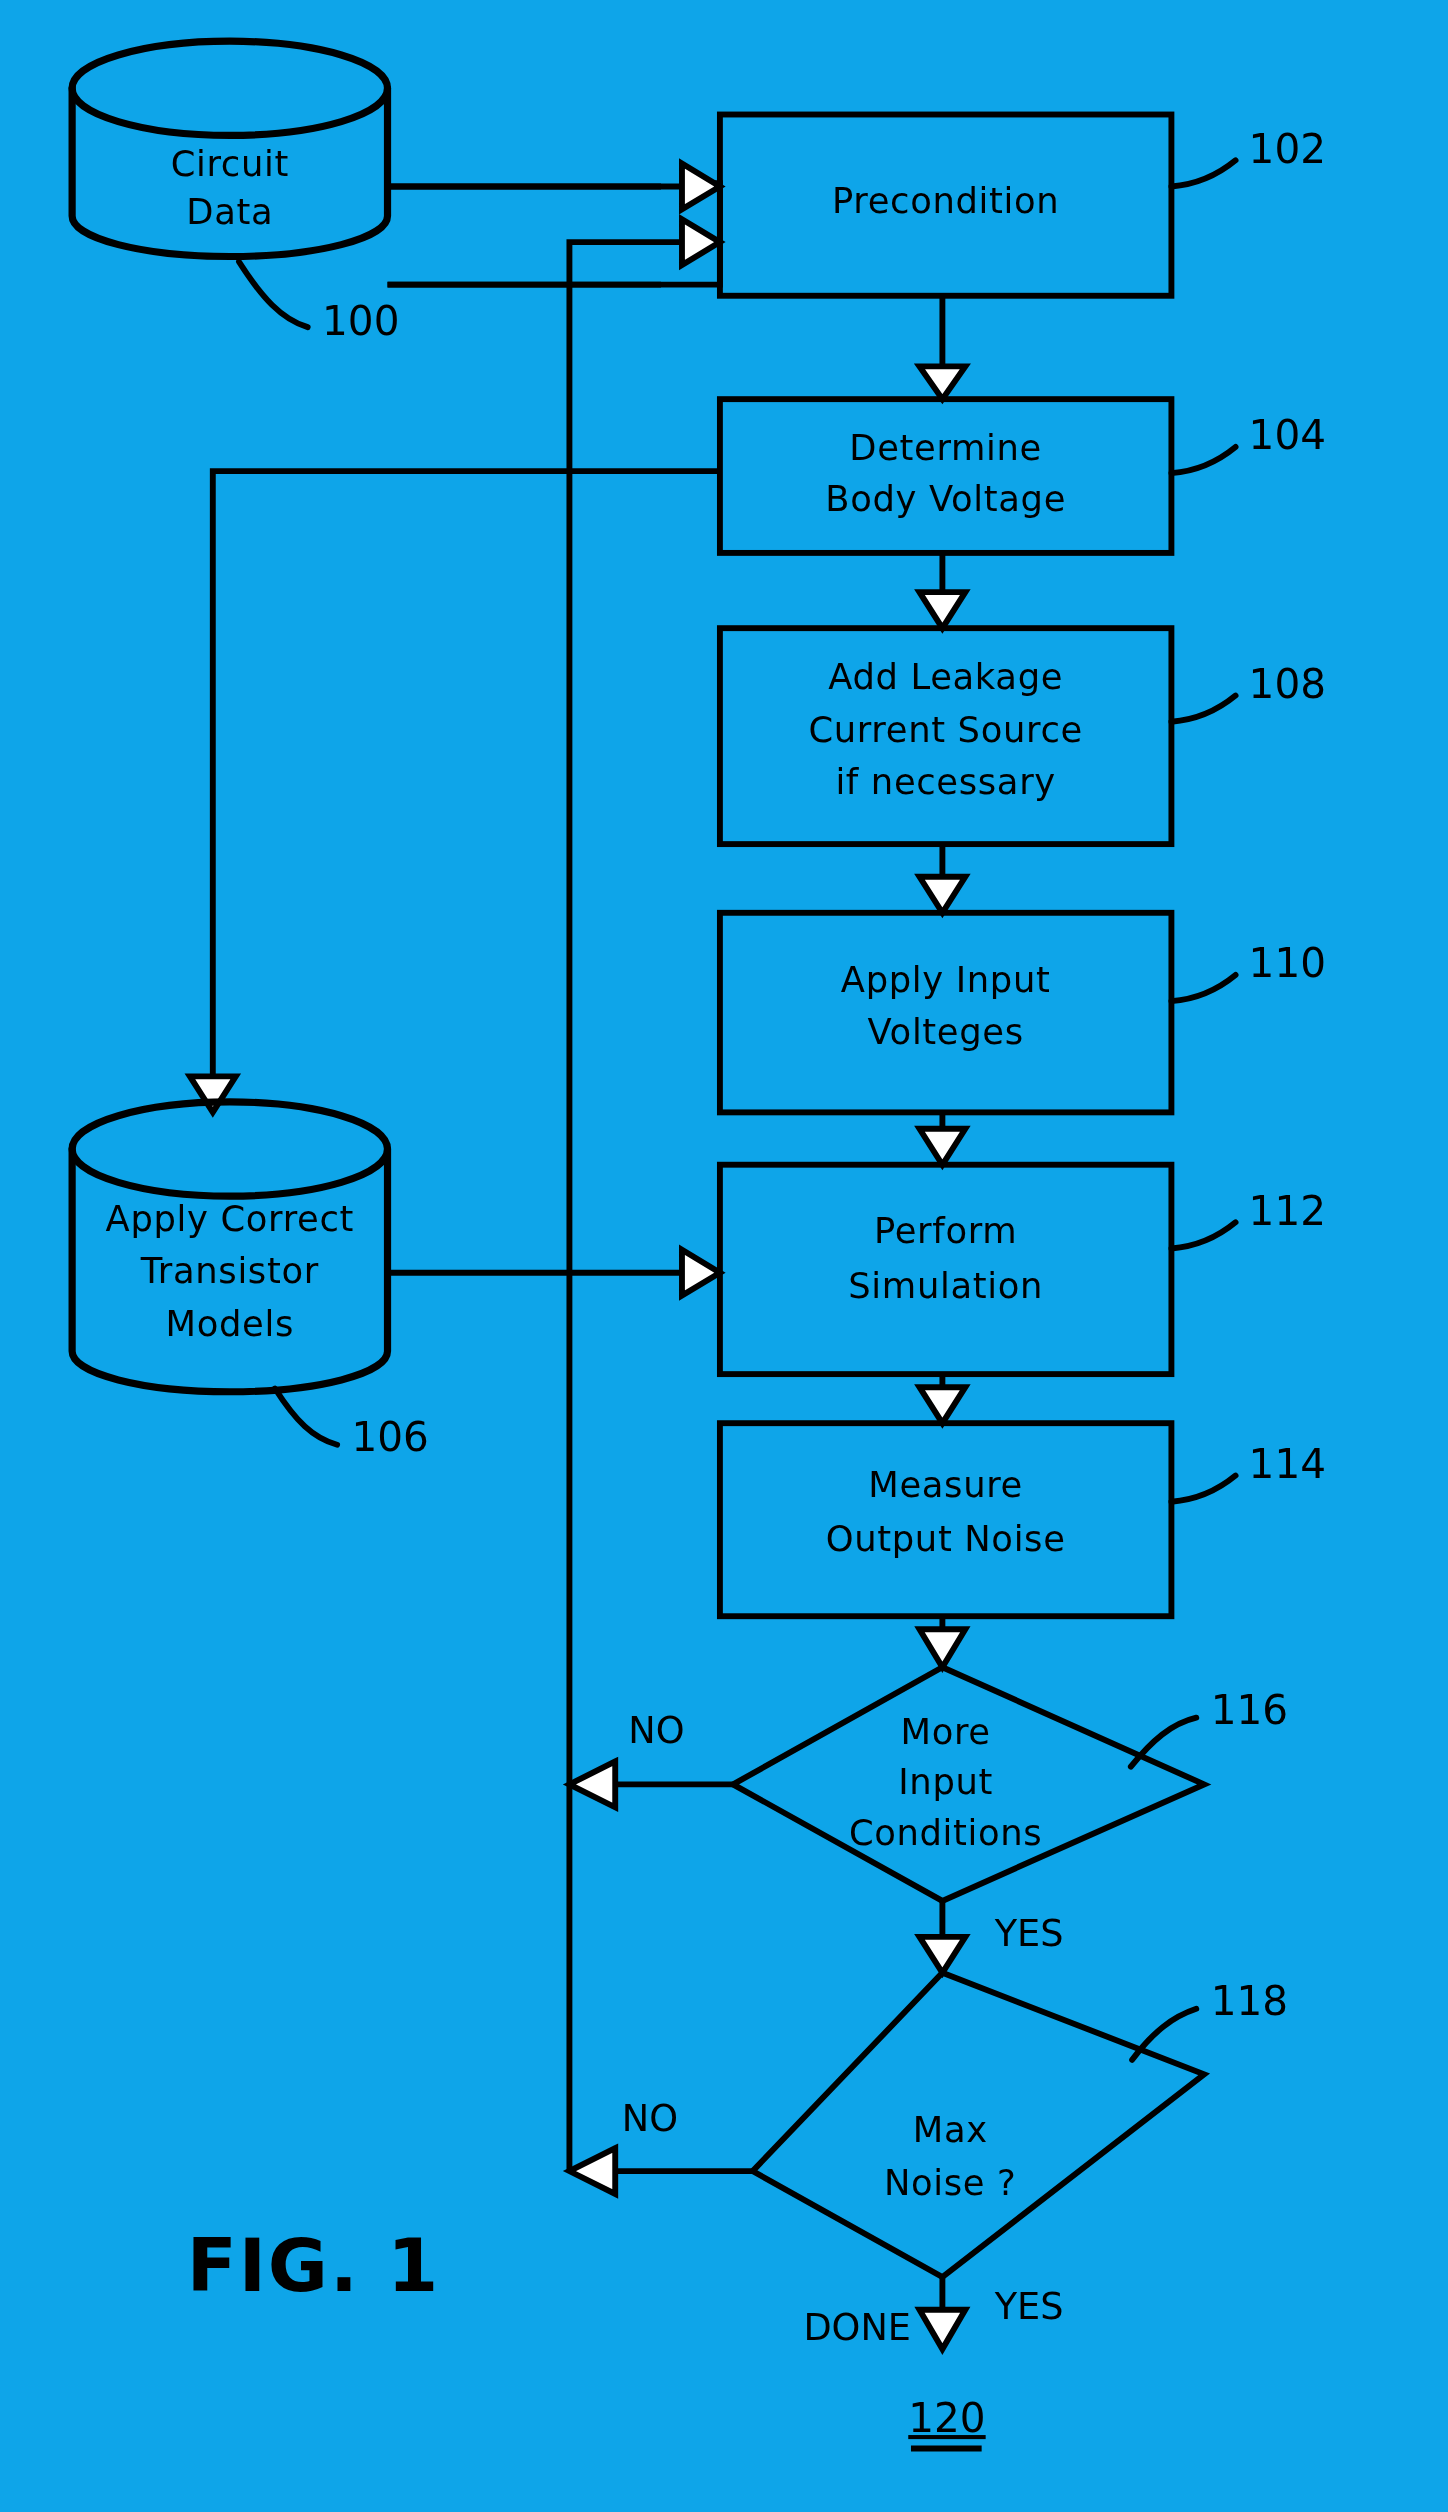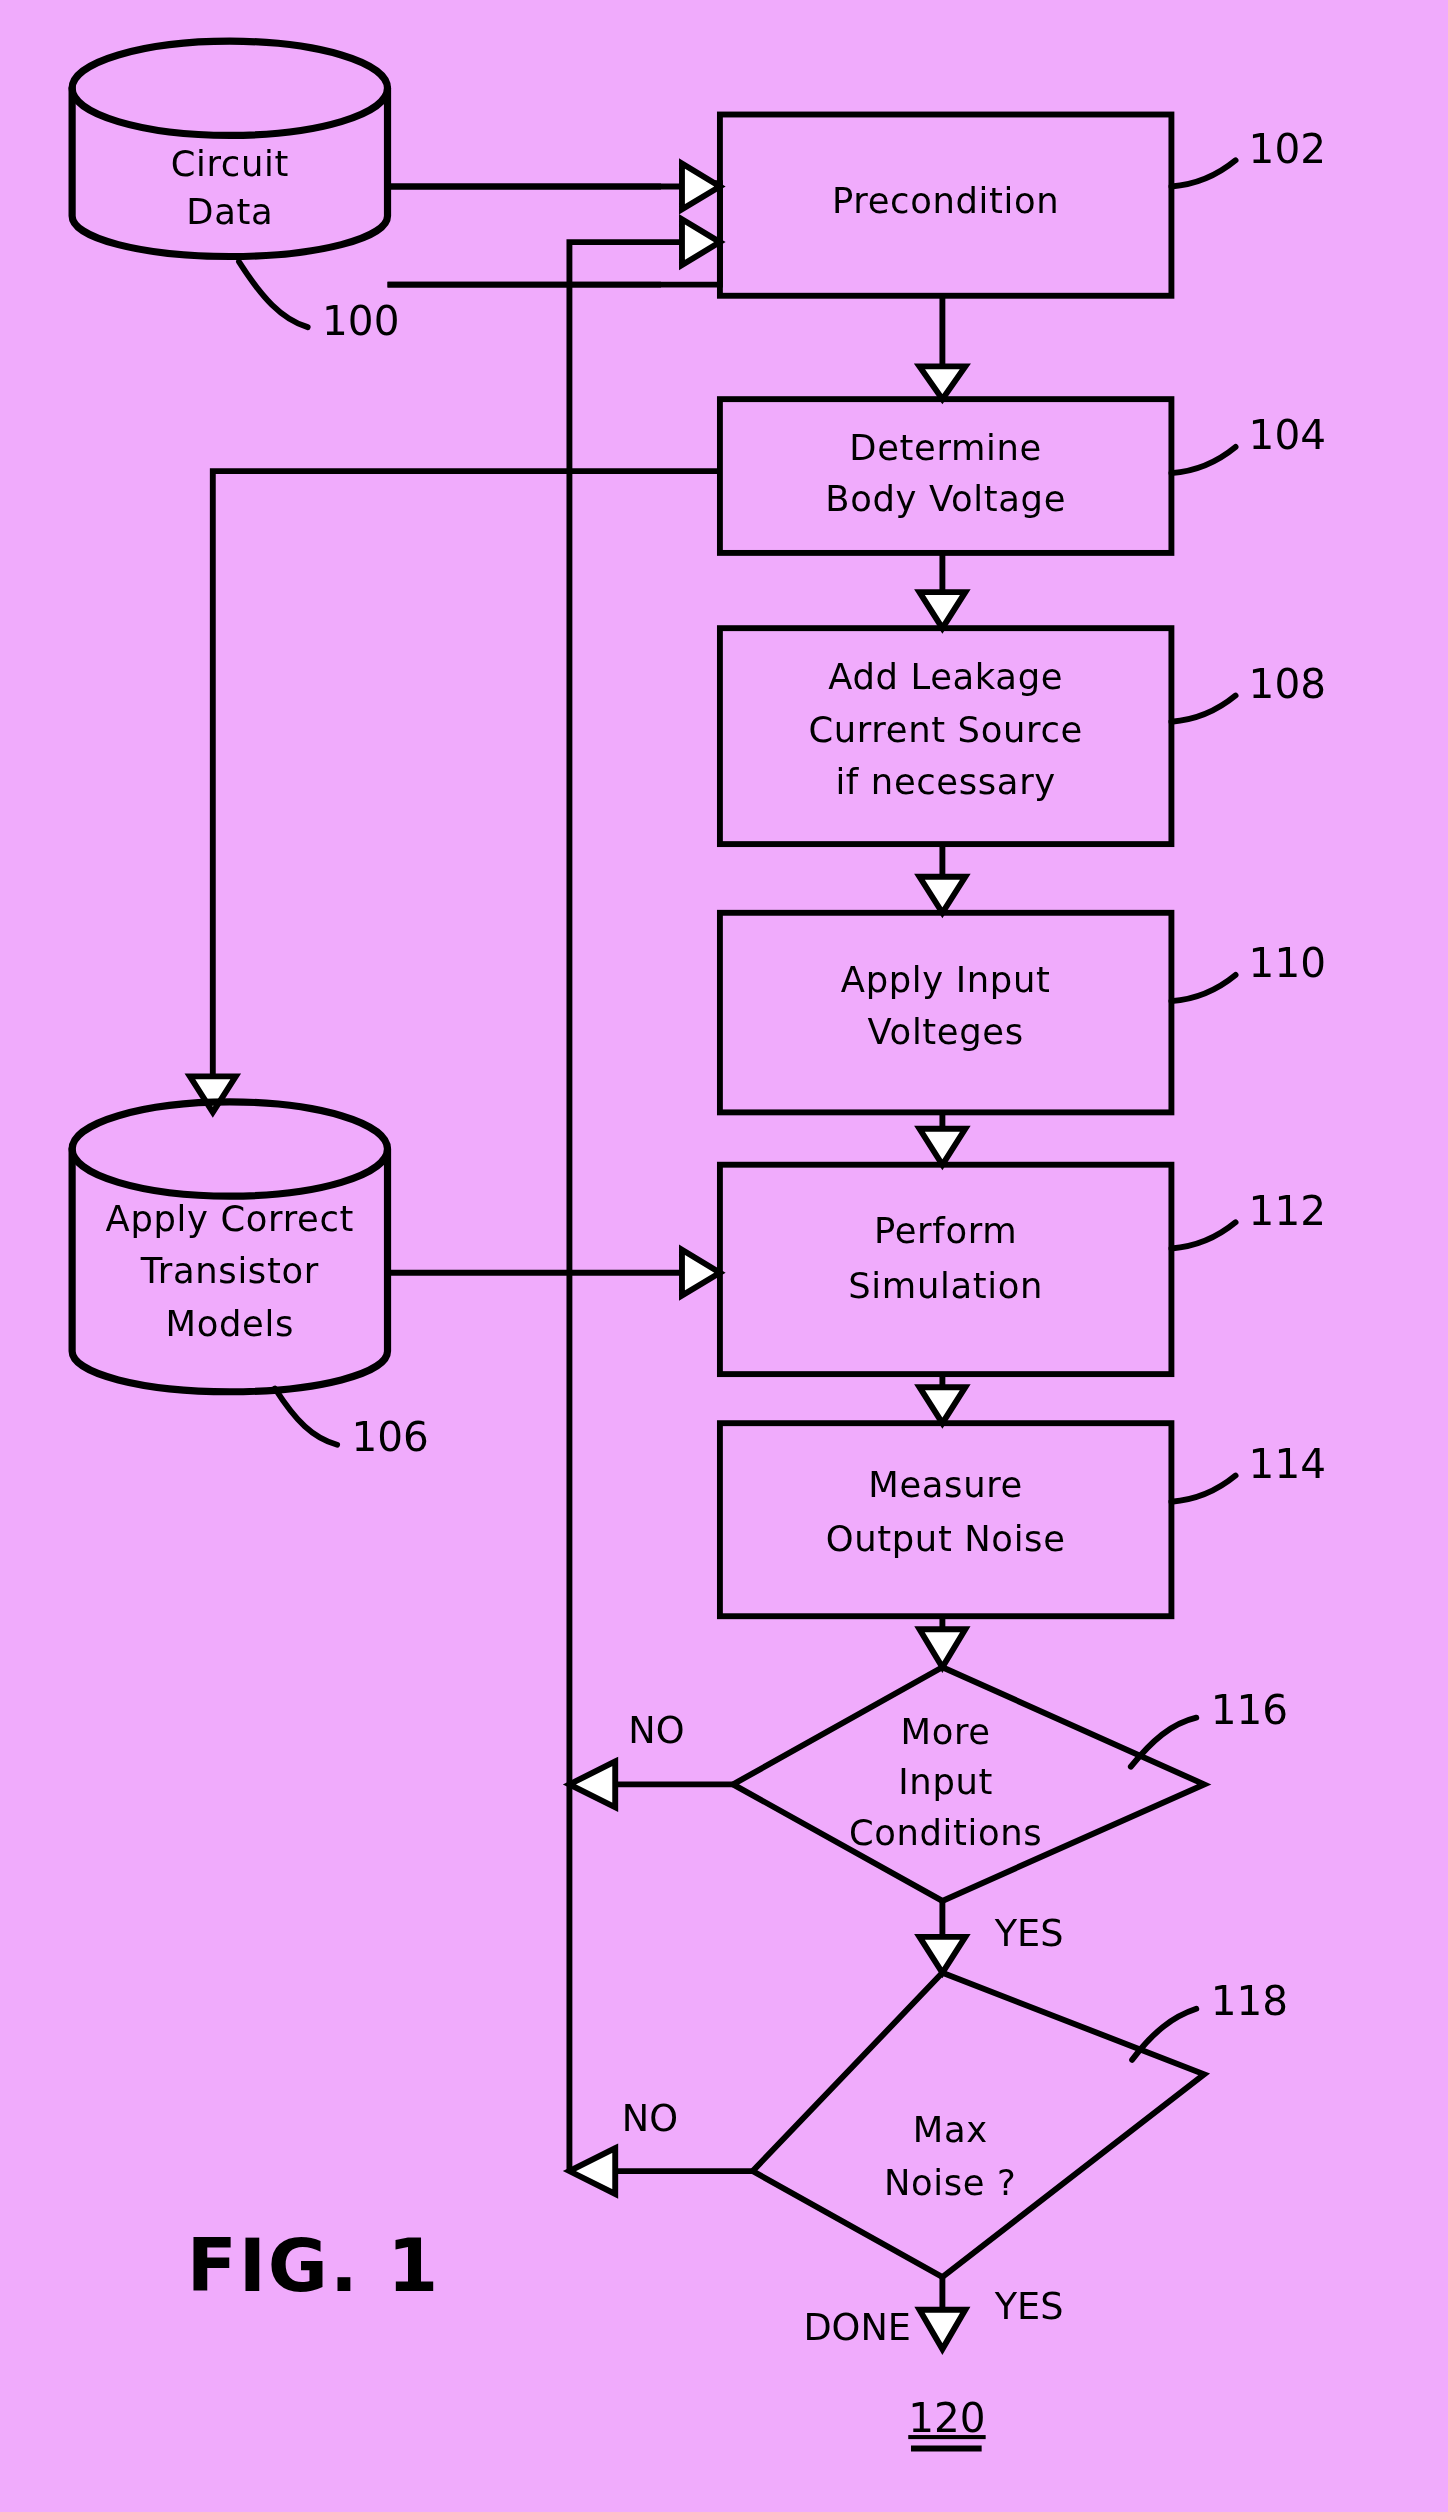--- a/index.html
+++ b/index.html
@@ -5,21 +5,21 @@
 <style>
   html, body {
     margin: 0;
     padding: 0;
     background: #ffffff;
   }
   #page {
     position: relative;
     width: 1449px;
     height: 2512px;
-    background: #f0abfc;
+    background: #0ea5e9;
     overflow: hidden;
     font-family: "DejaVu Sans", sans-serif;
     text-align: center;
   }
   #figure-svg {
     position: absolute;
     left: 0;
     top: 0;
     width: 1449px;
     height: 2512px;

